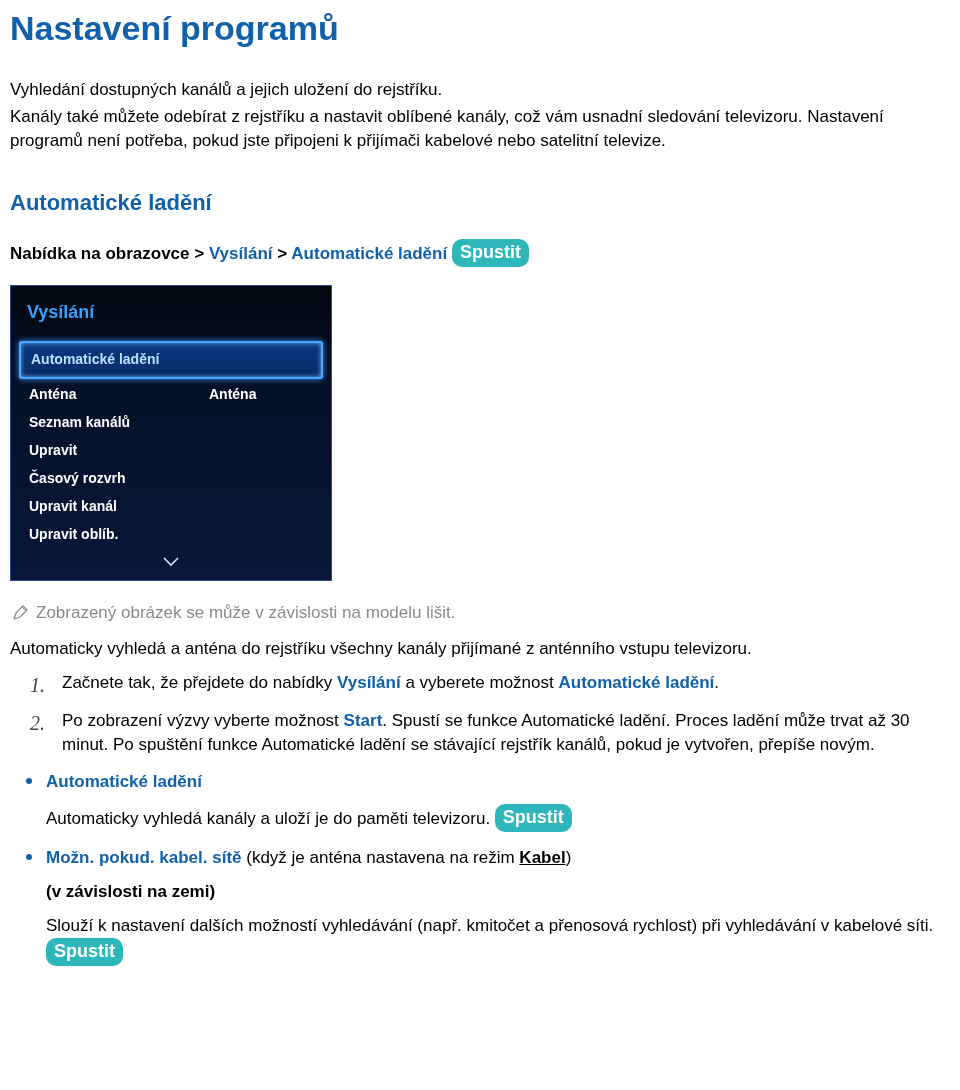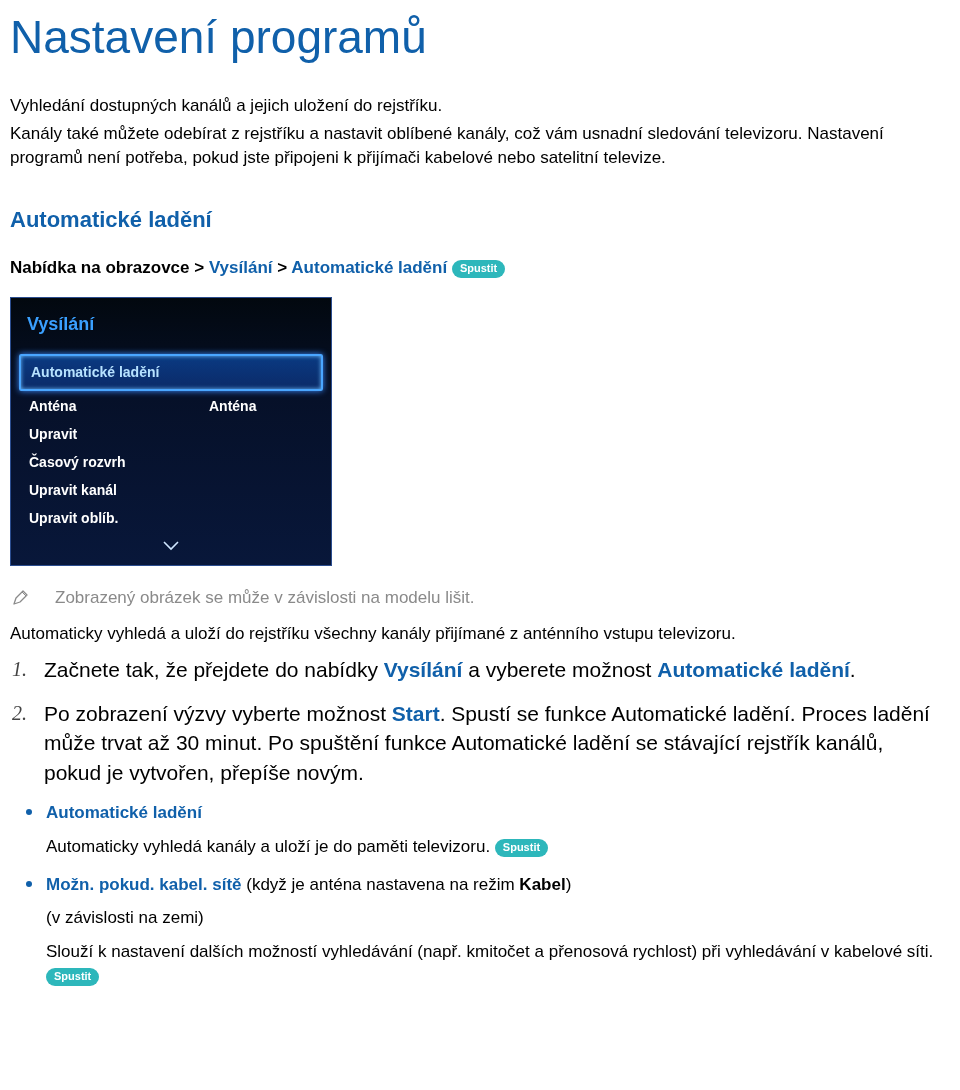--- a/index.html
+++ b/index.html
@@ -7,22 +7,22 @@
     font-family: "Segoe UI", Tahoma, Arial, sans-serif;
     width: 960px;
     background: #fff;
     color: #000;
     padding: 5px 22px 30px 10px;
     font-size: 17px;
     line-height: 1.4;
   }
   .h1 {
     color: #1060aa;
-    font-size: 46px;
-    font-weight: 400;
+    font-size: 34px;
+    font-weight: 700;
     margin-bottom: 25px;
   }
   .intro p { margin-bottom: 4px; }
   .h2 {
     color: #1060aa;
     font-size: 22px;
     font-weight: 700;
     margin-top: 35px;
     margin-bottom: 20px;
   }
@@ -30,21 +30,21 @@
     font-weight: 700;
     font-size: 17px;
     margin-bottom: 18px;
   }
   .breadcrumb .blue { color: #1060aa; font-weight: 700; }
   .breadcrumb .gt { color: #000; font-weight: 700; }
   .badge {
     display: inline-block;
     background: #2db7bb;
     color: #fff;
-    font-size: 11px;
+    font-size: 18px;
     font-weight: 600;
     padding: 1px 8px 2px;
     border-radius: 10px;
     vertical-align: 1px;
   }
   .tv-panel {
     width: 322px;
     background: #0a1838;
     background: linear-gradient(180deg,#02080f 0%, #061028 35%, #08173a 100%);
     border: 1px solid #2b4d8f;
@@ -77,21 +77,21 @@
   }
   .tv-panel .chev {
     text-align: center;
     padding: 4px 0 8px;
     font-size: 14px;
     color: #cfe6ff;
   }
   .note-row {
     display: flex;
     align-items: center;
-    gap: 27px;
+    gap: 8px;
     margin-top: 20px;
     margin-bottom: 12px;
     color: #8a8a8a;
     font-size: 17px;
     padding-left: 2px;
   }
   .note-row .pencil {
     width: 16px; height: 16px; flex: 0 0 16px;
   }
   .note-row .pencil svg { display:block; }
@@ -99,34 +99,35 @@
   ol.steps {
     list-style: none;
     counter-reset: step;
     padding-left: 34px;
     margin-top: 8px;
   }
   ol.steps li {
     counter-increment: step;
     position: relative;
     margin-bottom: 14px;
-    font-size: 21px;
+    font-size: 17px;
+    margin-left: 18px;
   }
   ol.steps li::before {
     content: counter(step) ".";
     position: absolute;
     left: -32px;
     top: 0;
     font-style: italic;
     font-family: Georgia, "Times New Roman", serif;
     font-size: 20px;
     color: #444;
   }
   .blue { color: #1060aa; font-weight: 700; }
-  .bold { font-weight: 700; }
+  .bold { font-weight: 700; text-decoration: underline; }
   ul.sub {
     list-style: none;
     padding-left: 16px;
     margin-top: 4px;
   }
   ul.sub > li {
     position: relative;
     padding-left: 20px;
     margin-bottom: 6px;
   }
@@ -141,21 +142,21 @@
     border-radius: 50%;
   }
   ul.sub .desc {
     margin-top: 10px;
     font-weight: 400;
     padding-left: 0;
     margin-bottom: 14px;
   }
   ul.sub .subtext {
     margin-top: 10px;
-    font-weight: 400;
+    font-weight: 700;
   }
 </style>
 </head>
 <body>
 
 <h1 class="h1">Nastavení programů</h1>
 
 <div class="intro">
   <p>Vyhledání dostupných kanálů a jejich uložení do rejstříku.</p>
   <p>Kanály také můžete odebírat z rejstříku a nastavit oblíbené kanály, což vám usnadní sledování televizoru. Nastavení programů není potřeba, pokud jste připojeni k přijímači kabelové nebo satelitní televize.</p>
@@ -176,20 +177,23 @@
 <div class="tv-panel">
   <div class="panel-title">Vysílání</div>
   <div class="row selected">
     <span>Automatické ladění</span>
   </div>
   <div class="row">
     <span>Anténa</span>
     <span>Anténa</span>
   </div>
   <div class="row">
+    <span>Seznam kanálů</span>
+  </div>
+  <div class="row">
     <span>Upravit</span>
   </div>
   <div class="row">
     <span>Časový rozvrh</span>
   </div>
   <div class="row">
     <span>Upravit kanál</span>
   </div>
   <div class="row">
     <span>Upravit oblíb.</span>
@@ -204,21 +208,21 @@
 <div class="note-row">
   <span class="pencil">
     <svg viewBox="0 0 16 16">
         <path d="M2 14 L4 8 L11 1 L15 5 L8 12 L2 14 Z" fill="none" stroke="#8a8a8a" stroke-width="1.3" stroke-linejoin="round"></path>
         <path d="M10 2 L14 6" stroke="#8a8a8a" stroke-width="1"></path>
       </svg>
   </span>
   <span>Zobrazený obrázek se může v závislosti na modelu lišit.</span>
 </div>
 
-<p class="para">Automaticky vyhledá a uloží do rejstříku všechny kanály přijímané z anténního vstupu televizoru.</p>
+<p class="para">Automaticky vyhledá a anténa do rejstříku všechny kanály přijímané z anténního vstupu televizoru.</p>
 
 <ol class="steps">
   <li>
     <span>Začnete tak, že přejdete do nabídky </span><span class="blue">Vysílání</span><span> a vyberete možnost </span><span class="blue">Automatické ladění</span><span>.</span>
   </li>
   <li>
     <span>Po zobrazení výzvy vyberte možnost </span><span class="blue">Start</span><span>. Spustí se funkce Automatické ladění. Proces ladění může trvat až 30 minut. Po spuštění funkce Automatické ladění se stávající rejstřík kanálů, pokud je vytvořen, přepíše novým.</span>
   </li>
 </ol>
 

